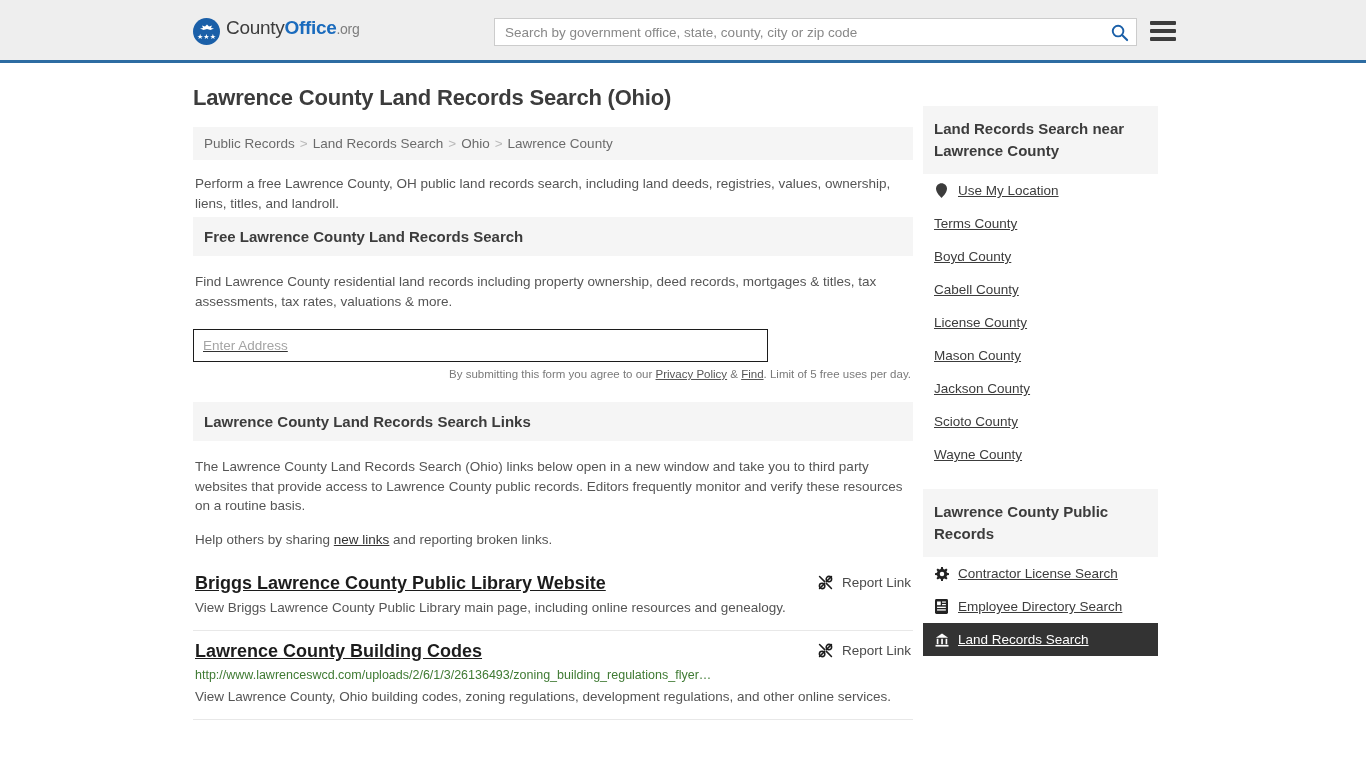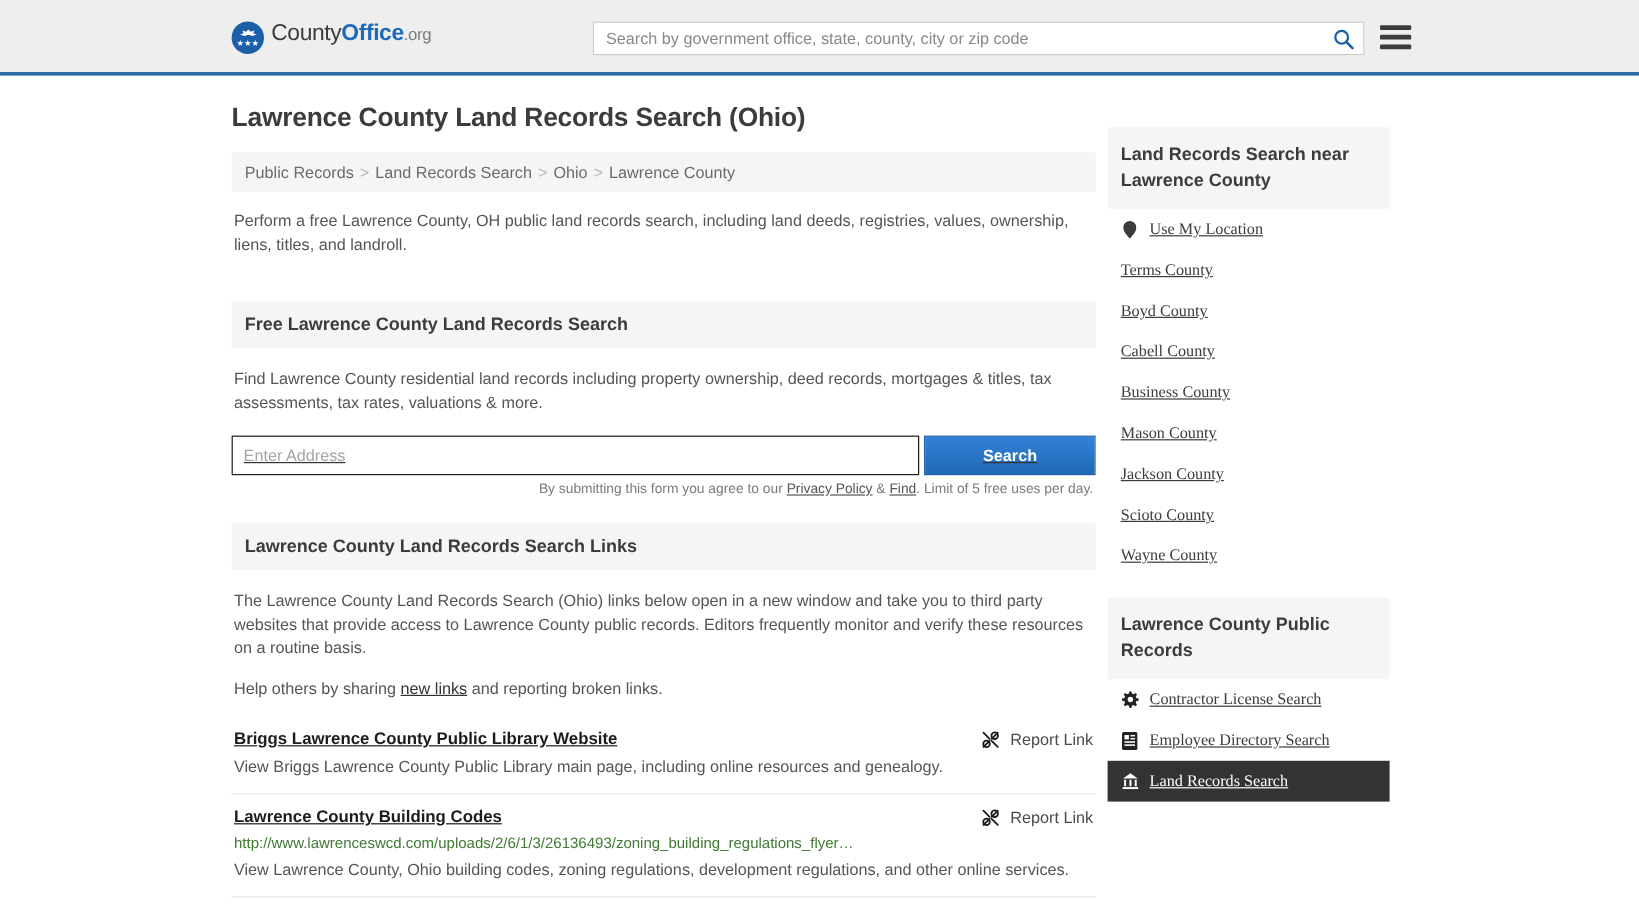--- a/index.html
+++ b/index.html
@@ -142,21 +142,21 @@
     color: #6b6b6b;
     margin-bottom: 14px;
   }
   .breadcrumb a { color: #6b6b6b; text-decoration: none; }
   .breadcrumb .sep { color: #b9b9b9; margin: 0 5px; }
 
   .intro-text {
     font-size: 13.5px;
     line-height: 19.5px;
     color: #555555;
-    margin: 0 0 38px 0;
+    margin: 0 0 4px 0;
     padding: 0 2px;
   }
 
   .section-head {
     background: #f5f5f5;
     padding: 11px 11px;
     font-size: 15px;
     font-weight: bold;
     color: #3c3c3c;
     margin-bottom: 16px;
@@ -214,21 +214,21 @@
   .result {
     padding: 10px 2px 12px 2px;
     border-bottom: 1px solid #e8e8e8;
   }
   .result-top {
     display: flex;
     align-items: flex-start;
     justify-content: space-between;
   }
   .result-title {
-    font-size: 14px;
+    font-size: 18px;
     font-weight: bold;
     color: #1c1c1c;
     text-decoration: underline;
     cursor: pointer;
   }
   .report-link {
     display: flex;
     align-items: center;
     gap: 8px;
     font-size: 13.5px;
@@ -253,21 +253,21 @@
 
   
   .side-head {
     background: #f5f5f5;
     padding: 12px 11px;
     font-size: 15px;
     font-weight: bold;
     color: #3c3c3c;
     line-height: 22px;
   }
-  .side-list { margin: 0; padding: 0; list-style: none; font-family: Liberation Serif, serif; }
+  .side-list { margin: 0; padding: 0; list-style: none; }
   .side-item {
     display: flex;
     align-items: center;
     gap: 9px;
     padding: 9px 11px;
     font-size: 13.5px;
   }
   .side-item a {
     color: #3c3c3c;
     text-decoration: underline;
@@ -329,21 +329,20 @@
         <a href="#">Public Records</a><span class="sep">&gt;</span><a href="#">Land Records Search</a><span class="sep">&gt;</span><a href="#">Ohio</a><span class="sep">&gt;</span><a href="#">Lawrence County</a>
       </div>
 
       <p class="intro-text">Perform a free Lawrence County, OH public land records search, including land deeds, registries, values, ownership, liens, titles, and landroll.</p>
 
       <div class="section-head">Free Lawrence County Land Records Search</div>
       <p class="body-text">Find Lawrence County residential land records including property ownership, deed records, mortgages &amp; titles, tax assessments, tax rates, valuations &amp; more.</p>
 
       <div class="addr-form">
         <input class="addr-input" type="text" placeholder="Enter Address" style="">
-        <button class="addr-submit">Search</button>
       </div>
 
       <div class="form-note">
         <span>By submitting this form you agree to our </span><a href="#">Privacy Policy</a><span> &amp; </span><a href="#">Find</a><span>. Limit of 5 free uses per day.</span>
       </div>
 
       <div class="section-head">Lawrence County Land Records Search Links</div>
       <p class="body-text">The Lawrence County Land Records Search (Ohio) links below open in a new window and take you to third party websites that provide access to Lawrence County public records. Editors frequently monitor and verify these resources on a routine basis.</p>
       <p class="body-text">
         <span>Help others by sharing </span><a href="#">new links</a><span> and reporting broken links.</span>
@@ -400,21 +399,21 @@
           <li class="side-item">
             <a href="#">Terms County</a>
           </li>
           <li class="side-item">
             <a href="#">Boyd County</a>
           </li>
           <li class="side-item">
             <a href="#">Cabell County</a>
           </li>
           <li class="side-item">
-            <a href="#">Business County</a>
+            <a href="#">License County</a>
           </li>
           <li class="side-item">
             <a href="#">Mason County</a>
           </li>
           <li class="side-item">
             <a href="#">Jackson County</a>
           </li>
           <li class="side-item">
             <a href="#">Scioto County</a>
           </li>

